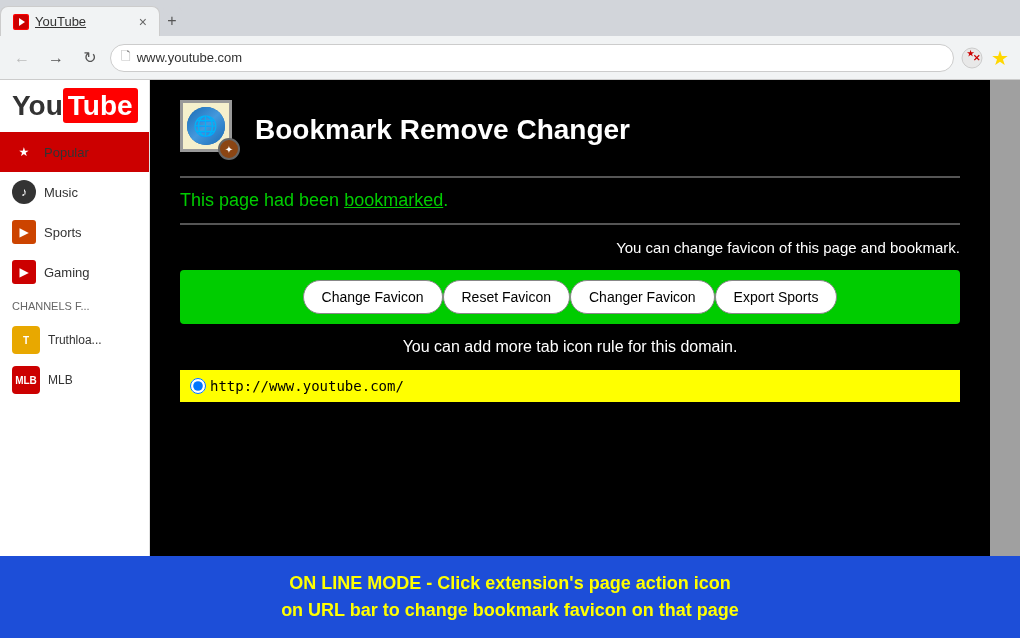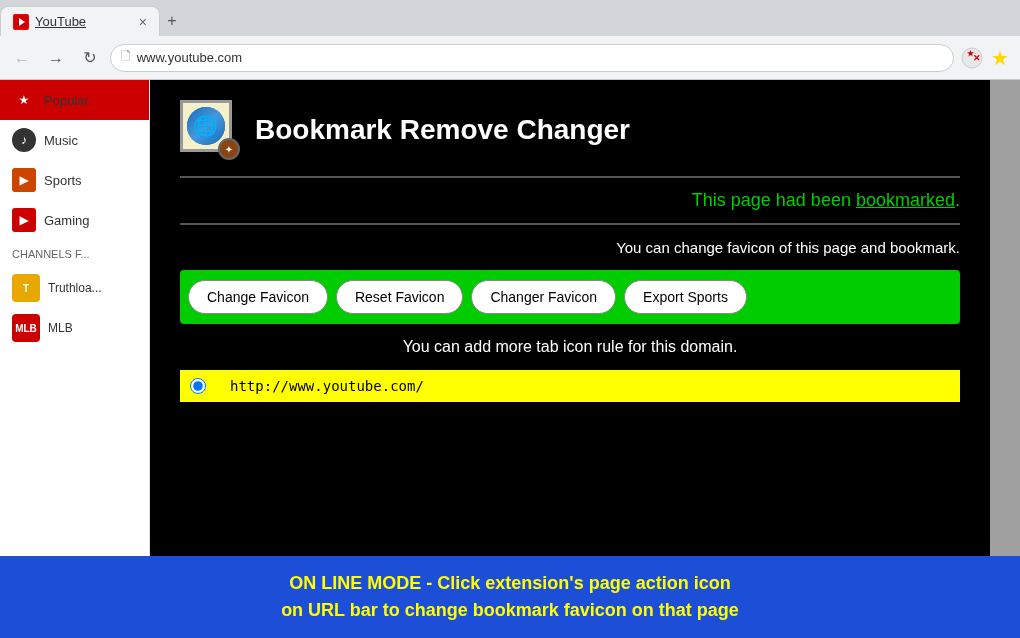--- a/index.html
+++ b/index.html
@@ -43,27 +43,27 @@
     .yt-section-header { padding: 8px 12px; font-size: 11px; color: #666; font-weight: normal; text-transform: uppercase; }
     .yt-channel-item { display: flex; align-items: center; padding: 6px 12px; gap: 8px; font-size: 12px; color: #333; cursor: pointer; }
     .channel-thumb { width: 28px; height: 28px; border-radius: 4px; flex-shrink: 0; }
 
     
     .main-content { flex: 1; background: black; display: flex; flex-direction: column; }
     .popup-content { flex: 1; background: black; color: white; padding: 20px 30px; font-family: Arial, sans-serif; }
     .popup-header { display: flex; align-items: center; gap: 15px; margin-bottom: 16px; }
     .popup-title { font-size: 28px; font-weight: bold; color: white; }
     .popup-divider { border: 1px solid #555; margin: 10px 0; }
-    .popup-bookmarked { text-align: right; font-size: 18px; color: #00cc00; margin: 12px 0; }
+    .popup-bookmarked { text-align: left; font-size: 18px; color: #00cc00; margin: 12px 0; }
     .popup-bookmarked a { color: #00cc00; text-decoration: underline; }
     .popup-description { text-align: right; font-size: 15px; color: white; margin: 14px 0; }
-    .popup-buttons { display: flex; gap: 8px; justify-content: flex-start; margin: 14px 0; background: #00cc00; padding: 10px 8px; border-radius: 4px; }
+    .popup-buttons { display: flex; gap: 0; justify-content: center; margin: 14px 0; background: #00cc00; padding: 10px 8px; border-radius: 4px; }
     .popup-btn { background: white; border: 1px solid #888; padding: 8px 18px; border-radius: 20px; font-size: 14px; cursor: pointer; color: black; }
     .popup-add-rule { text-align: center; font-size: 16px; color: white; margin: 14px 0; }
-    .popup-url-row { display: flex; align-items: center; gap: 24px; padding: 8px 10px; background: #ffff00; margin: 0; }
+    .popup-url-row { display: flex; align-items: center; gap: 4px; padding: 8px 10px; background: #ffff00; margin: 0; }
     .popup-radio { width: 16px; height: 16px; }
     .popup-url-text { font-size: 14px; color: black; font-family: monospace; }
 
     
     .right-panel { width: 30px; background: #ccc; }
 
     
     .bottom-banner { background: #1d4ed8; padding: 14px 20px; text-align: center; color: #ffff00; font-size: 18px; font-weight: bold; line-height: 1.5; }
 
     
@@ -111,20 +111,23 @@
 
       <div class="ext-icon">
         <span class="ext-star">★</span>
       </div>
     </div>
   </div>
 
   <div class="page-area">
 
     <div class="yt-sidebar">
+      <div class="yt-logo">
+        <span class="you">You</span><span class="tube">Tube</span>
+      </div>
       <div class="yt-nav-item active">
         <div class="yt-nav-icon icon-popular">★</div>
         <span>Popular</span>
       </div>
       <div class="yt-nav-item">
         <div class="yt-nav-icon icon-music" style="background:#333; border-radius:50%;">♪</div>
         <span>Music</span>
       </div>
       <div class="yt-nav-item">
         <div class="yt-nav-icon icon-sports" style="background:#cc4400; clip-path: polygon(0 0, 100% 0, 100% 100%, 0 100%);">▶</div>

